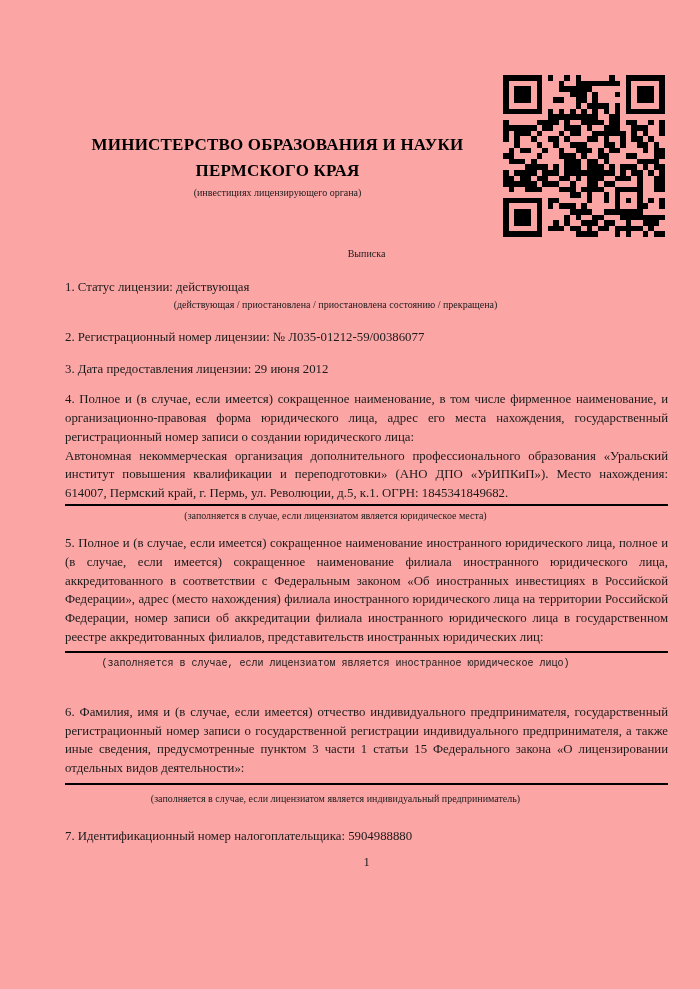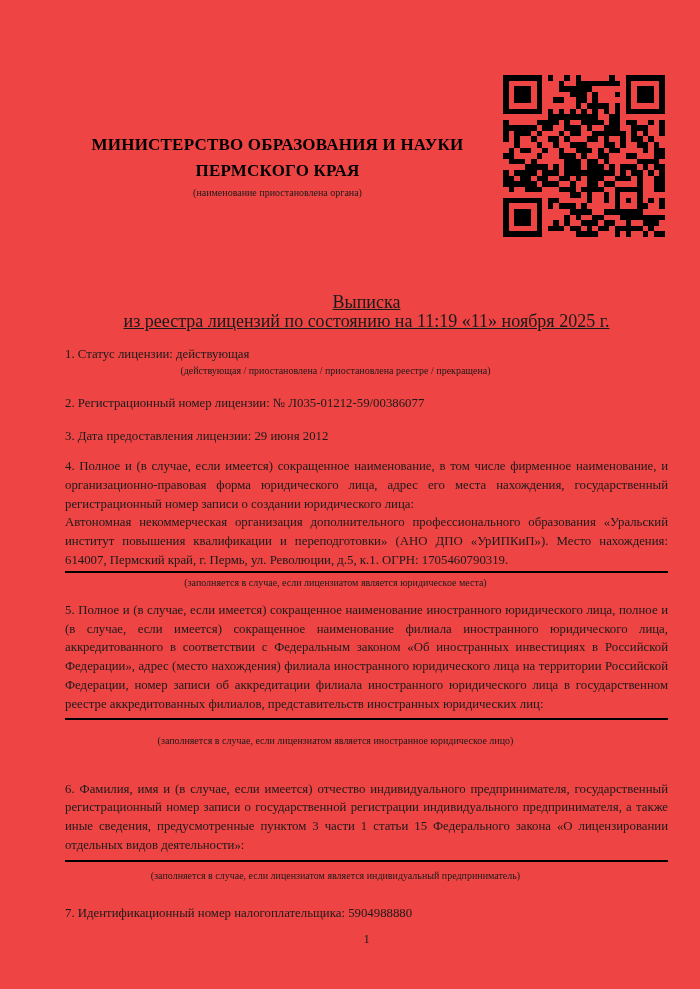--- a/index.html
+++ b/index.html
@@ -1,20 +1,20 @@
 <!DOCTYPE html>
 <html><head>
 <meta charset="utf-8">
 <style>
   html, body { margin: 0; padding: 0; background: #ffffff; }
   .page {
     position: relative;
     width: 700px;
     height: 989px;
-    background: #ef4444;
+    background: #fca5a5;
     color: #1a1a1a;
     font-family: "Liberation Serif", "DejaVu Serif", serif;
     overflow: hidden;
     box-sizing: border-box;
   }
   .content {
     padding: 132px 32px 0 65px; 
   }
   .qr {
     position: absolute;
@@ -35,45 +35,44 @@
   }
   .h-sub {
     font-weight: normal;
     font-size: 10px;
     line-height: 13px;
     margin-top: 2px;
     letter-spacing: 0;
     color: #1a1a1a;
   }
   .title {
-    margin-top: 94px;
+    margin-top: 46px;
     text-align: center;
-    font-size: 18px;
+    font-size: 10px;
     line-height: 18.8px;
-    text-decoration: underline;
   }
   .item { font-size: 12.8px; line-height: 18.8px; }
   .para { text-align: justify; }
   .caption {
     font-size: 10px;
     line-height: 13px;
     text-align: center;
     width: 541px;  
   }
   .rule { border-top: 2px solid #000; height: 0; width: 100%; }
   #item1 { margin-top: 14px; }
   #item1 .caption { margin-top: 1px; }
   #item2 { margin-top: 17px; }
   #item3 { margin-top: 14px; }
   #item4 { margin-top: 11px; }
   #item4 .rule { margin-top: 1px; }
   #item4 .caption { margin-top: 3px; }
   #item5 { margin-top: 12px; }
   #item5 .rule { margin-top: 4px; }
-  #item5 .caption { margin-top: 14px; }
+  #item5 .caption { margin-top: 4px; font-family: Liberation Mono, monospace; }
   #item6 { margin-top: 33px; }
   #item6 .rule { margin-top: 5px; }
   #item6 .caption { margin-top: 7px; }
   #item7 { margin-top: 22px; }
   .pagenum {
     margin-top: 9px;
     text-align: center;
     font-size: 12.5px;
   }
 </style>
@@ -531,44 +530,43 @@
           <rect x="28" y="28" width="1" height="1"></rect>
         </g>
       </svg>
   </div>
 
   <div class="content">
 
     <div class="header">
       <div>МИНИСТЕРСТВО ОБРАЗОВАНИЯ И НАУКИ</div>
       <div>ПЕРМСКОГО КРАЯ</div>
-      <div class="h-sub">(наименование приостановлена органа)</div>
+      <div class="h-sub">(инвестициях лицензирующего органа)</div>
     </div>
 
     <div class="title">
       <div>Выписка</div>
-      <div>из реестра лицензий по состоянию на 11:19 «11» ноября 2025 г.</div>
     </div>
 
     <div class="item" id="item1">
       <div>1. Статус лицензии: действующая</div>
-      <div class="caption">(действующая / приостановлена / приостановлена реестре / прекращена)</div>
+      <div class="caption">(действующая / приостановлена / приостановлена состоянию / прекращена)</div>
     </div>
 
     <div class="item" id="item2">
       <div>2. Регистрационный номер лицензии: № Л035-01212-59/00386077</div>
     </div>
 
     <div class="item" id="item3">
       <div>3. Дата предоставления лицензии: 29 июня 2012</div>
     </div>
 
     <div class="item" id="item4">
       <div class="para">4. Полное и (в случае, если имеется) сокращенное наименование, в том числе фирменное наименование, и организационно-правовая форма юридического лица, адрес его места нахождения, государственный регистрационный номер записи о создании юридического лица:</div>
-      <div class="para">Автономная некоммерческая организация дополнительного профессионального образования «Уральский институт повышения квалификации и переподготовки» (АНО ДПО «УрИПКиП»). Место нахождения: 614007, Пермский край, г. Пермь, ул. Революции, д.5, к.1. ОГРН: 1705460790319.</div>
+      <div class="para">Автономная некоммерческая организация дополнительного профессионального образования «Уральский институт повышения квалификации и переподготовки» (АНО ДПО «УрИПКиП»). Место нахождения: 614007, Пермский край, г. Пермь, ул. Революции, д.5, к.1. ОГРН: 1845341849682.</div>
       <div class="rule"></div>
       <div class="caption">(заполняется в случае, если лицензиатом является юридическое места)</div>
     </div>
 
     <div class="item" id="item5">
       <div class="para">5. Полное и (в случае, если имеется) сокращенное наименование иностранного юридического лица, полное и (в случае, если имеется) сокращенное наименование филиала иностранного юридического лица, аккредитованного в соответствии с Федеральным законом «Об иностранных инвестициях в Российской Федерации», адрес (место нахождения) филиала иностранного юридического лица на территории Российской Федерации, номер записи об аккредитации филиала иностранного юридического лица в государственном реестре аккредитованных филиалов, представительств иностранных юридических лиц:</div>
       <div class="rule"></div>
       <div class="caption">(заполняется в случае, если лицензиатом является иностранное юридическое лицо)</div>
     </div>
 

